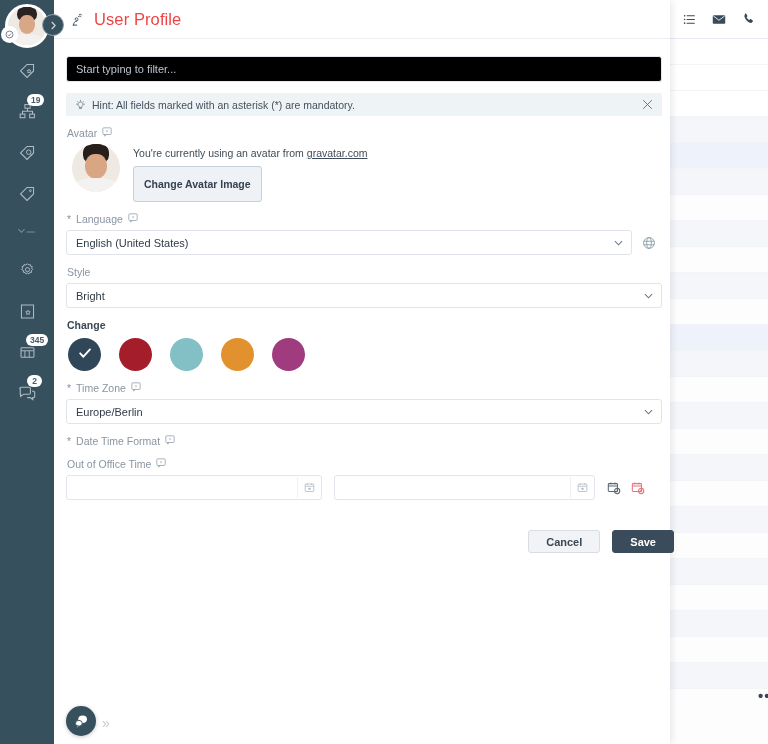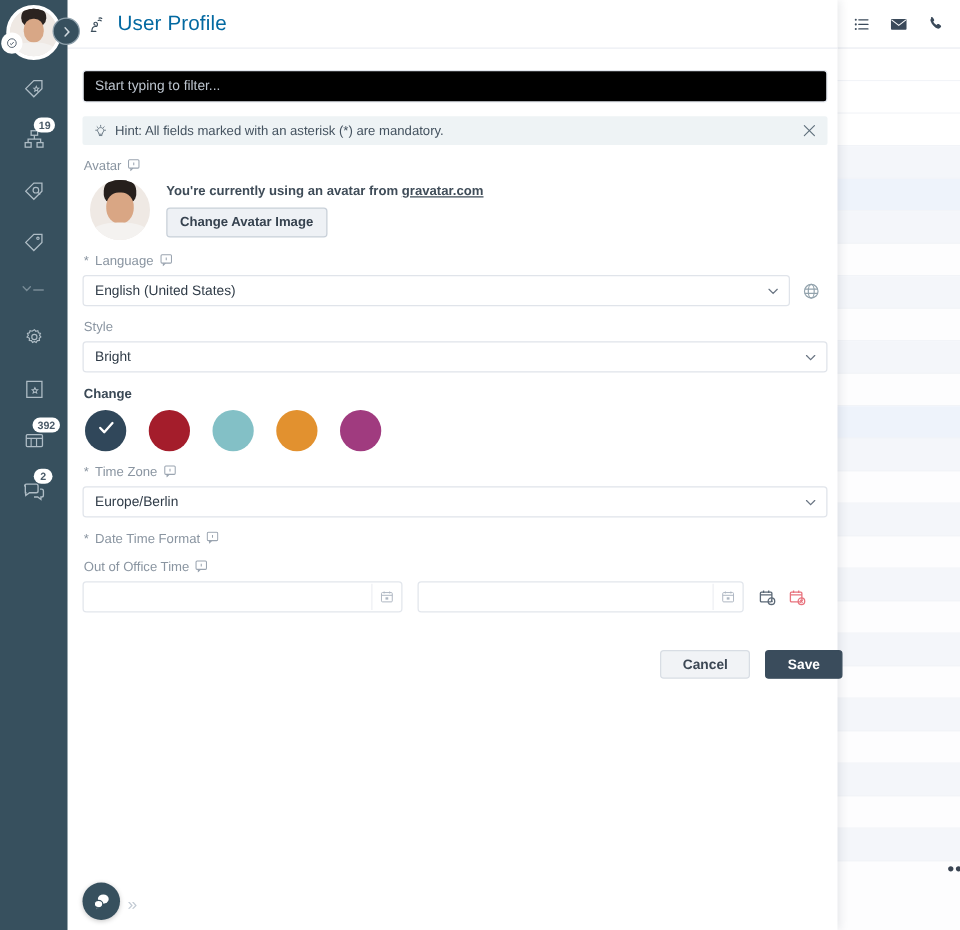--- a/index.html
+++ b/index.html
@@ -88,21 +88,21 @@
   .dialog {
     position: absolute; left: 54px; top: 0; width: 616px; height: 744px;
     background: #ffffff; z-index: 20;
     box-shadow: 2px 0 7px rgba(25,40,60,.10);
   }
   .dlg-head {
     height: 39px; display: flex; align-items: center; gap: 9px;
     padding: 0 14px; border-bottom: 1px solid #eceef3;
   }
   .dlg-head .h-ico { color: #3d4f5d; display: flex; align-items: center; }
-  .dlg-title { font-size: 16.5px; color: #0369a1; letter-spacing: .1px; text-align: right; }
+  .dlg-title { font-size: 16.5px; color: #ef4444; letter-spacing: .1px; text-align: right; }
 
   .dlg-body { padding: 12px 14px 0 12px; }
 
   .filter-input {
     width: 596px; height: 26px; margin: 5px 0 0 0;
     border: 1px solid #e3e7ee; border-radius: 3px;
     background: #000000; font-size: 11px; color: #7b8794;
     padding: 0 9px; font-family: "Liberation Sans", sans-serif;
   }
   .filter-input::placeholder { color: #bcc4ce; }
@@ -140,24 +140,24 @@
   }
   .big-avatar .skin {
     position: absolute; left: 27%; top: 20%; width: 46%; height: 52%;
     background: #d9a684; border-radius: 45% 45% 50% 50%;
   }
   .big-avatar .body {
     position: absolute; left: 2%; bottom: -8%; width: 96%; height: 38%;
     background: #f4f2f0; border-radius: 46% 46% 0 0;
   }
   .avatar-txt { padding-top: 3px; }
-  .avatar-note { font-size: 10.5px; color: #3f4c58; font-weight: bold; }
+  .avatar-note { font-size: 10.5px; color: #3f4c58; }
   .avatar-note a { color: #3f4c58; text-decoration: underline; }
   .btn-change {
-    margin-top: 7px; height: 24px; padding: 0 10px;
+    margin-top: 7px; height: 36px; padding: 0 10px;
     background: #eef1f5; border: 1px solid #c7cfd8; border-radius: 3px;
     font-size: 10.5px; color: #36424f; font-weight: 700;
     font-family: "Liberation Sans", sans-serif; cursor: pointer;
   }
 
   .select-wrap { position: relative; width: 596px; }
   .select-wrap.narrow { width: 576px; }
   .select-box {
     width: 100%; height: 25px; border: 1px solid #e0e4ea; border-radius: 3px;
     background: #fff; font-size: 11px; color: #2f3b47;
@@ -346,21 +346,21 @@
         <svg width="19" height="19" viewBox="0 0 22 22">
           <path d="M4 3.5h14v15H4z" fill="none" stroke="currentColor" stroke-width="1.2"></path>
           <path d="M11.5 9.4l.8 1.7 1.8.2-1.4 1.3.4 1.8-1.6-.9-1.6.9.4-1.8L8.9 11.3l1.8-.2z" fill="none" stroke="currentColor" stroke-width="1"></path>
         </svg>
       </div>
       <div class="rail-item">
         <svg width="19" height="19" viewBox="0 0 22 22">
           <rect x="3.5" y="5.5" width="15" height="11" rx="1" fill="none" stroke="currentColor" stroke-width="1.2"></rect>
           <path d="M3.5 9h15M8 9v7.5M13 9v7.5" stroke="currentColor" stroke-width="1.1"></path>
         </svg>
-        <span class="rail-badge" style="left:26px; top:2px;">392</span>
+        <span class="rail-badge" style="left:26px; top:2px;">345</span>
       </div>
       <div class="rail-item">
         <svg width="20" height="20" viewBox="0 0 22 22">
           <path d="M3 5.2c0-.9.7-1.6 1.6-1.6h8.6c.9 0 1.6.7 1.6 1.6v4.4c0 .9-.7 1.6-1.6 1.6H7.3L4 13.6v-2.4h-.4V5.2z" fill="none" stroke="currentColor" stroke-width="1.2"></path>
           <path d="M16.5 8h1.4c.9 0 1.6.7 1.6 1.6v3.8c0 .9-.7 1.6-1.6 1.6h-.6v2.1l-2.8-2.1h-3.3" fill="none" stroke="currentColor" stroke-width="1.2"></path>
         </svg>
         <span class="rail-badge" style="left:27px; top:2px;">2</span>
       </div>
     </div>
   </div>

